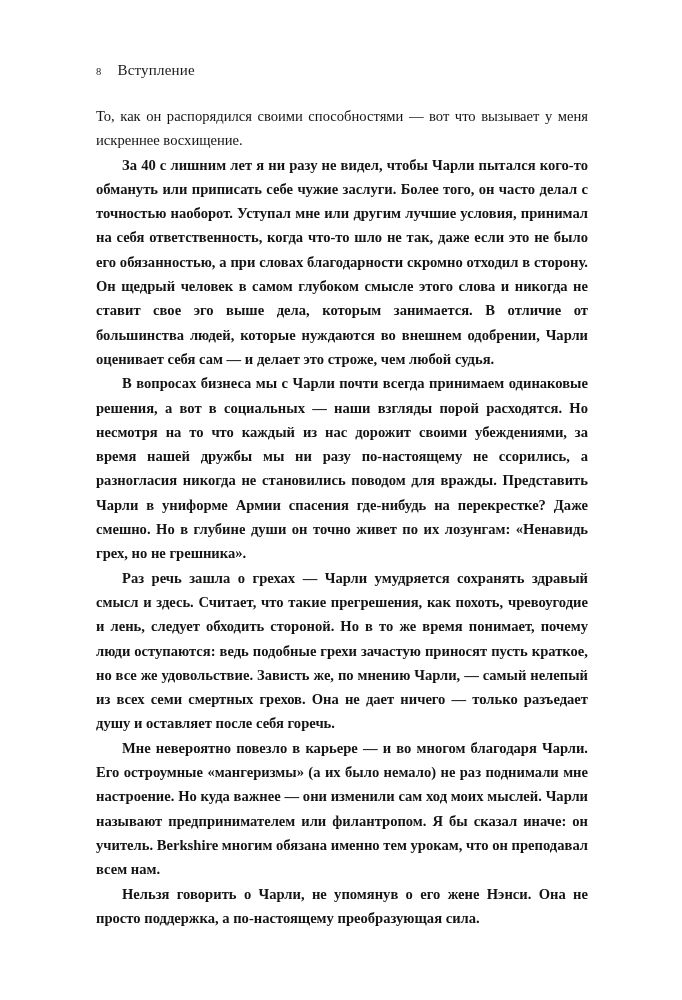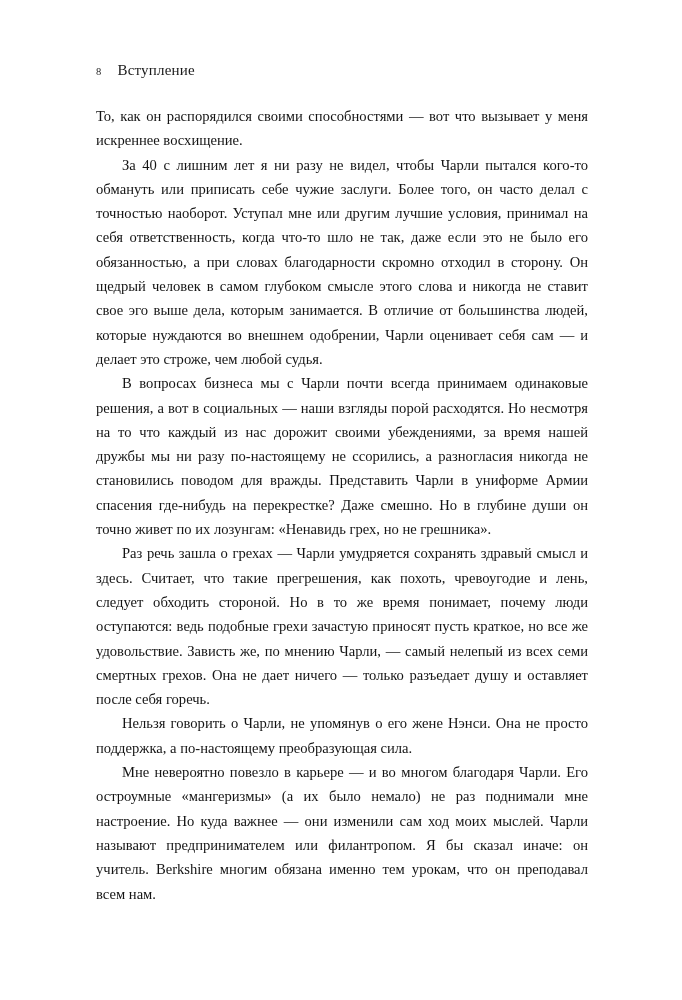--- a/index.html
+++ b/index.html
@@ -55,34 +55,35 @@
   }
   .body-text p {
     margin: 0;
     text-indent: 26px;
   }
   .body-text p.no-indent {
     text-indent: 0;
   }
   .body-text p + p {
     margin-top: 0;
+    font-weight: bold;
   }
 </style>
 </head>
 <body>
 
 <div class="page">
 
   <div class="running-head">
     <span class="folio">8</span>
     <span class="head-title">Вступление</span>
   </div>
 
   <div class="body-text">
     <p class="no-indent">То, как он распорядился своими способностями — вот что вызывает у меня искреннее восхищение.</p>
     <p>За 40 с лишним лет я ни разу не видел, чтобы Чарли пытался кого-то обмануть или приписать себе чужие заслуги. Более того, он часто делал с точностью наоборот. Уступал мне или другим лучшие условия, принимал на себя ответственность, когда что-то шло не так, даже если это не было его обязанностью, а при словах благодарности скромно отходил в сторону. Он щедрый человек в самом глубоком смысле этого слова и никогда не ставит свое эго выше дела, которым занимается. В отличие от большинства людей, которые нуждаются во внешнем одобрении, Чарли оценивает себя сам — и делает это строже, чем любой судья.</p>
     <p>В вопросах бизнеса мы с Чарли почти всегда принимаем одинаковые решения, а вот в социальных — наши взгляды порой расходятся. Но несмотря на то что каждый из нас дорожит своими убеждениями, за время нашей дружбы мы ни разу по-настоящему не ссорились, а разногласия никогда не становились поводом для вражды. Представить Чарли в униформе Армии спасения где-нибудь на перекрестке? Даже смешно. Но в глубине души он точно живет по их лозунгам: «Ненавидь грех, но не грешника».</p>
     <p>Раз речь зашла о грехах — Чарли умудряется сохранять здравый смысл и здесь. Считает, что такие прегрешения, как похоть, чревоугодие и лень, следует обходить стороной. Но в то же время понимает, почему люди оступаются: ведь подобные грехи зачастую приносят пусть краткое, но все же удовольствие. Зависть же, по мнению Чарли, — самый нелепый из всех семи смертных грехов. Она не дает ничего — только разъедает душу и оставляет после себя горечь.</p>
+    <p>Мне невероятно повезло в карьере — и во многом благодаря Чарли. Его остроумные «мангеризмы» (а их было немало) не раз поднимали мне настроение. Но куда важнее — они изменили сам ход моих мыслей. Чарли называют предпринимателем или филантропом. Я бы сказал иначе: он учитель. Berkshire многим обязана именно тем урокам, что он преподавал всем нам.</p>
     <p>Нельзя говорить о Чарли, не упомянув о его жене Нэнси. Она не просто поддержка, а по-настоящему преобразующая сила.</p>
-    <p>Мне невероятно повезло в карьере — и во многом благодаря Чарли. Его остроумные «мангеризмы» (а их было немало) не раз поднимали мне настроение. Но куда важнее — они изменили сам ход моих мыслей. Чарли называют предпринимателем или филантропом. Я бы сказал иначе: он учитель. Berkshire многим обязана именно тем урокам, что он преподавал всем нам.</p>
   </div>
 
 </div>
 
 </body></html>

